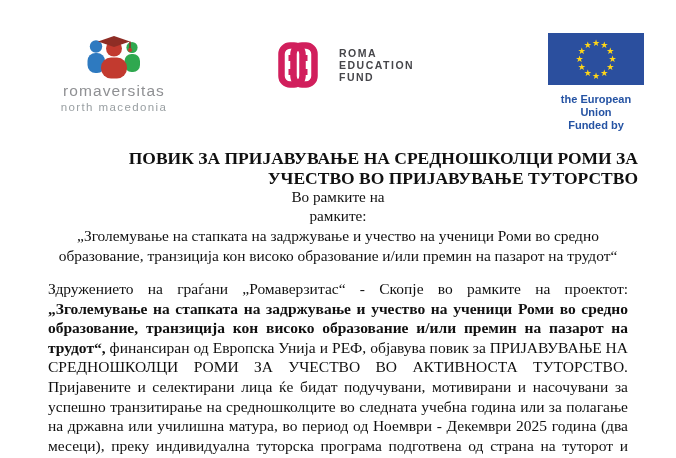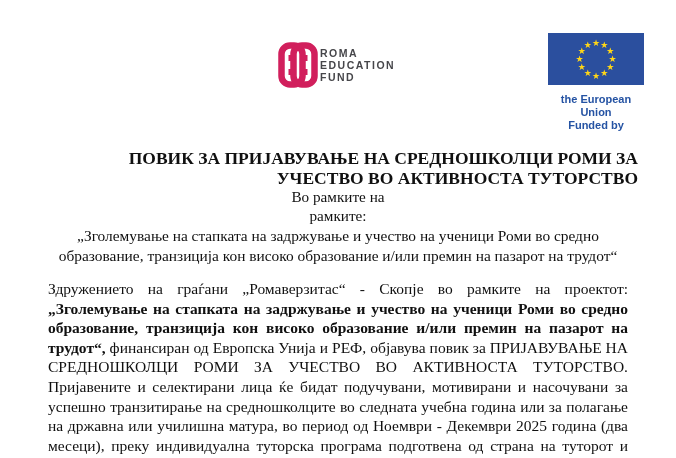--- a/index.html
+++ b/index.html
@@ -10,21 +10,21 @@
   .logo-rv{position:absolute;left:54px;top:33px;width:120px;text-align:center;
            font-family:"Liberation Sans",sans-serif;}
   .rv-icon{display:block;margin:0 auto;}
   .rv-name{font-size:15.5px;color:#8f9093;letter-spacing:1.1px;margin-top:2px;}
   .rv-sub{font-size:11.5px;color:#9aa0a3;letter-spacing:1.4px;margin-top:1px;}
   .rv-blue{fill:var(--rv-blue);}
   .rv-red{fill:var(--rv-red);}
   .rv-green{fill:var(--rv-green);}
   .rv-cap{fill:var(--rv-cap);}
 
-  .logo-ref{position:absolute;left:278px;top:42px;display:flex;align-items:center;gap:2px;
+  .logo-ref{position:absolute;left:278px;top:42px;display:flex;align-items:center;gap:21px;
             font-family:"Liberation Sans",sans-serif;}
   .ref-stroke{fill:none;stroke:var(--ref-pink);stroke-width:6.5;}
   .ref-fill{fill:var(--ref-pink);}
   .ref-line{font-size:10.5px;font-weight:bold;color:#46464a;letter-spacing:1.5px;line-height:12px;}
 
   .logo-eu{position:absolute;left:545px;top:33px;width:102px;text-align:center;
            font-family:"Liberation Sans",sans-serif;}
   .eu-flag{position:relative;width:96px;height:52px;margin:0 auto;background:var(--eu-flag-blue);}
   .eu-star{position:absolute;font-size:9px;line-height:1;transform:translate(-50%,-50%);
            color:var(--eu-star-yellow);}
@@ -36,20 +36,35 @@
   .subtitle{text-align:center;font-size:15.2px;line-height:18.5px;}
   .quote{text-align:center;font-size:15.4px;line-height:20px;max-width:604px;margin:1px auto 0;}
   .body-par{margin:13px 48px 0;text-align:justify;font-size:15.5px;line-height:19.6px;}
   .body-par b{font-weight:bold;}
 </style>
 </head>
 <body>
 
 <div class="page">
 
+  <div class="logo-rv">
+    <svg class="rv-icon" width="58" height="47" viewBox="0 0 58 47" xmlns="http://www.w3.org/2000/svg">
+      <circle class="rv-blue" cx="11" cy="13.5" r="6.2"></circle>
+      <rect class="rv-blue" x="2.5" y="20" width="17.5" height="20" rx="8"></rect>
+      <circle class="rv-green" cx="47" cy="14.5" r="5.6"></circle>
+      <rect class="rv-green" x="39.5" y="21" width="15.5" height="18" rx="7"></rect>
+      <circle class="rv-red" cx="29" cy="15.5" r="8"></circle>
+      <rect class="rv-red" x="16" y="24.5" width="26" height="21" rx="10"></rect>
+      <polygon class="rv-cap" points="29,3 45,8.5 29,14 13,8.5"></polygon>
+      <rect class="rv-cap" x="44.2" y="8.5" width="1.6" height="7"></rect>
+      <circle class="rv-red" cx="45" cy="17" r="2.1"></circle>
+    </svg>
+    <div class="rv-name">romaversitas</div>
+    <div class="rv-sub">north macedonia</div>
+  </div>
 
   <div class="logo-ref">
     <svg width="40" height="46" viewBox="0 0 40 46" xmlns="http://www.w3.org/2000/svg">
       <rect class="ref-stroke" x="3.5" y="3.5" width="21" height="39" rx="8.5"></rect>
       <rect class="ref-stroke" x="15.5" y="3.5" width="21" height="39" rx="8.5"></rect>
       <rect class="ref-fill" x="10.5" y="13" width="6" height="6"></rect>
       <rect class="ref-fill" x="10.5" y="27" width="6" height="6"></rect>
       <rect class="ref-fill" x="23.5" y="13" width="6" height="6"></rect>
       <rect class="ref-fill" x="23.5" y="27" width="6" height="6"></rect>
     </svg>
@@ -77,21 +92,21 @@
       </div>
     <div class="eu-caption">
       <div>the European Union</div>
       <div>Funded by</div>
     </div>
   </div>
 
   <div class="doc">
     <h1 class="title">
       <span>ПОВИК ЗА ПРИЈАВУВАЊЕ НА СРЕДНОШКОЛЦИ РОМИ ЗА</span><br>
-      <span>УЧЕСТВО ВО АКТИВНОСТА ТУТОРСТВО</span>
+      <span>УЧЕСТВО ВО ПРИЈАВУВАЊЕ ТУТОРСТВО</span>
     </h1>
     <div class="subtitle">Во рамките на</div>
     <div class="subtitle">рамките:</div>
     <div class="quote">„Зголемување на стапката на задржување и учество на ученици Роми во средно образование, транзиција кон високо образование и/или премин на пазарот на трудот“</div>
     <p class="body-par"><span>Здружението на граѓани „Ромаверзитас“ - Скопје во рамките на проектот: </span><b>„Зголемување на стапката на задржување и учество на ученици Роми во средно образование, транзиција кон високо образование и/или премин на пазарот на трудот“,</b><span> финансиран од Европска Унија и РЕФ, објавува повик за ПРИЈАВУВАЊЕ НА СРЕДНОШКОЛЦИ РОМИ ЗА УЧЕСТВО ВО АКТИВНОСТА ТУТОРСТВО. Пријавените и селектирани лица ќе бидат подучувани, мотивирани и насочувани за успешно транзитирање на средношколците во следната учебна година или за полагање на државна или училишна матура, во период од Ноември - Декември 2025 година (два месеци), преку индивидуална туторска програма подготвена од страна на туторот и средношколецот/туторираниот.</span></p>
   </div>
 
 </div>
 
 </body></html>

